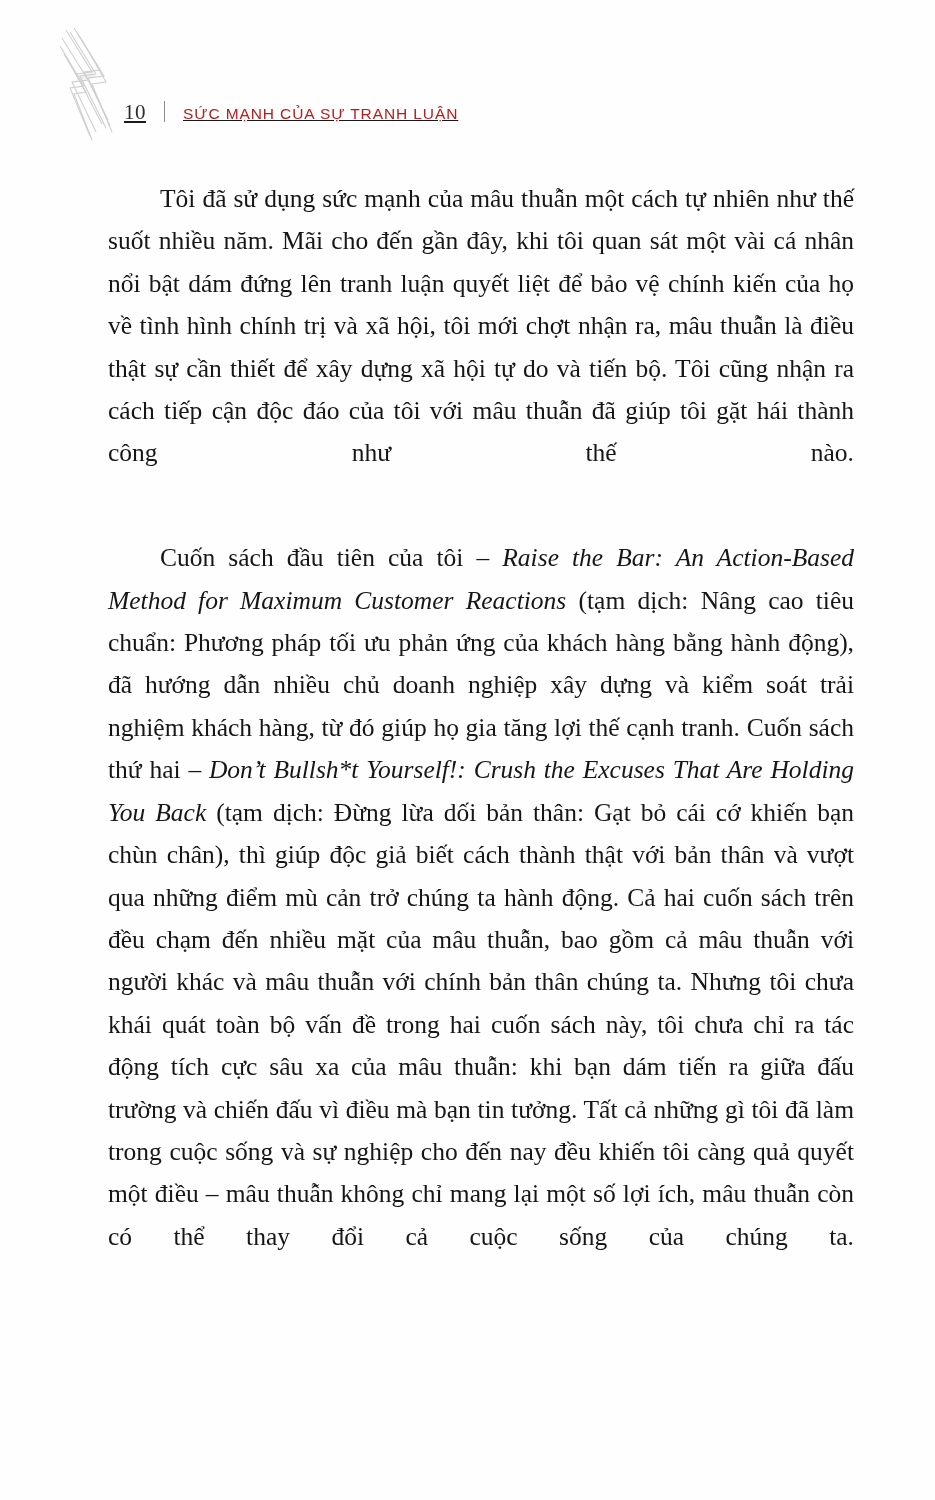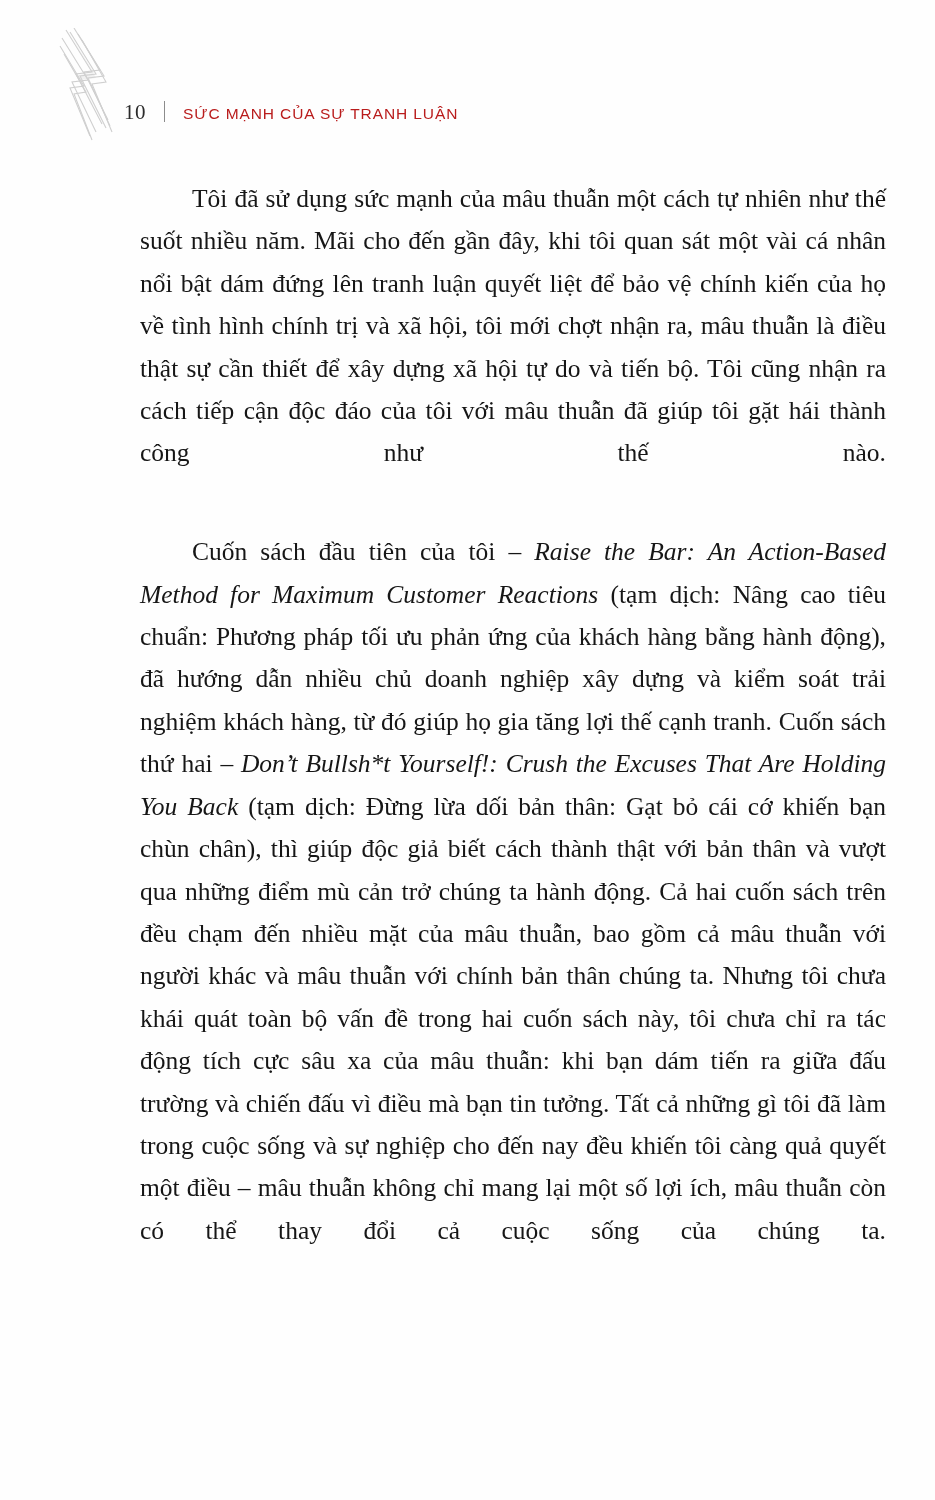--- a/index.html
+++ b/index.html
@@ -32,20 +32,21 @@
     opacity: 0.55;
   }
 
   .header {
     position: absolute;
     left: 124px;
     top: 98px;
     display: flex;
     align-items: baseline;
     gap: 0;
+    text-decoration: underline;
   }
   .folio {
     font-family: "Liberation Serif", serif;
     font-size: 21px;
     color: #2b2b2b;
     letter-spacing: 0.5px;
   }
   .folio-rule {
     display: inline-block;
     width: 1px;
@@ -58,37 +59,37 @@
   .running-head {
     font-family: "Liberation Sans", sans-serif;
     font-size: 15.5px;
     letter-spacing: 0.9px;
     color: #b91c1c;
     font-weight: 400;
   }
 
   .body-text {
     position: absolute;
-    left: 140px;
+    left: 108px;
     top: 178px;
     width: 746px;
   }
 
   .para {
     margin: 0 0 2px 0;
     font-size: 25.5px;
     line-height: 42.4px;
     text-align: justify;
     text-justify: inter-word;
     text-indent: 52px;
     color: #161616;
     word-spacing: 0.2px;
   }
   .para + .para {
-    margin-top: 14px;
+    margin-top: 20px;
   }
   .para i, .para em {
     font-style: italic;
   }
 
   
   .para::after {
     content: "";
     display: inline-block;
     width: 100%;

